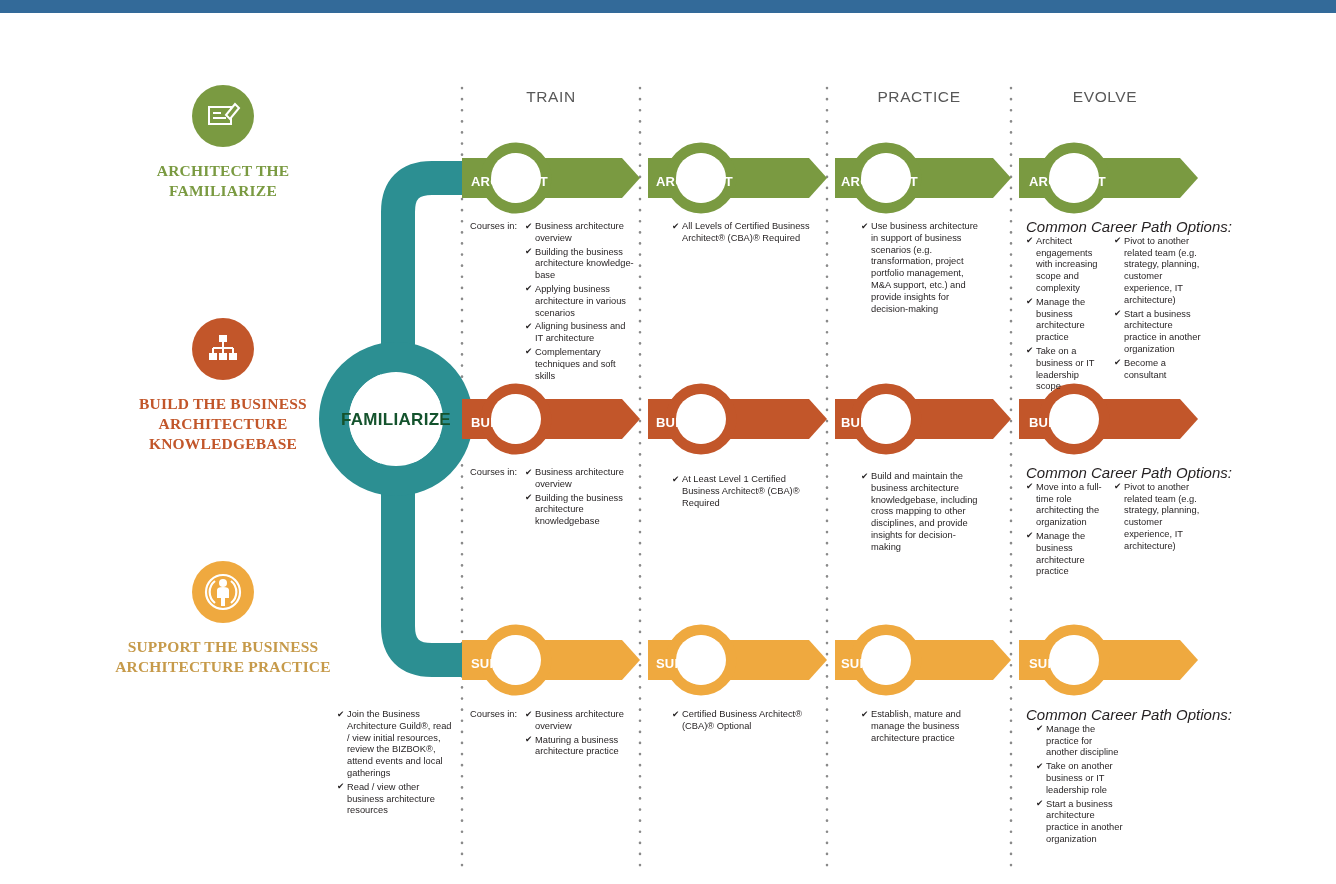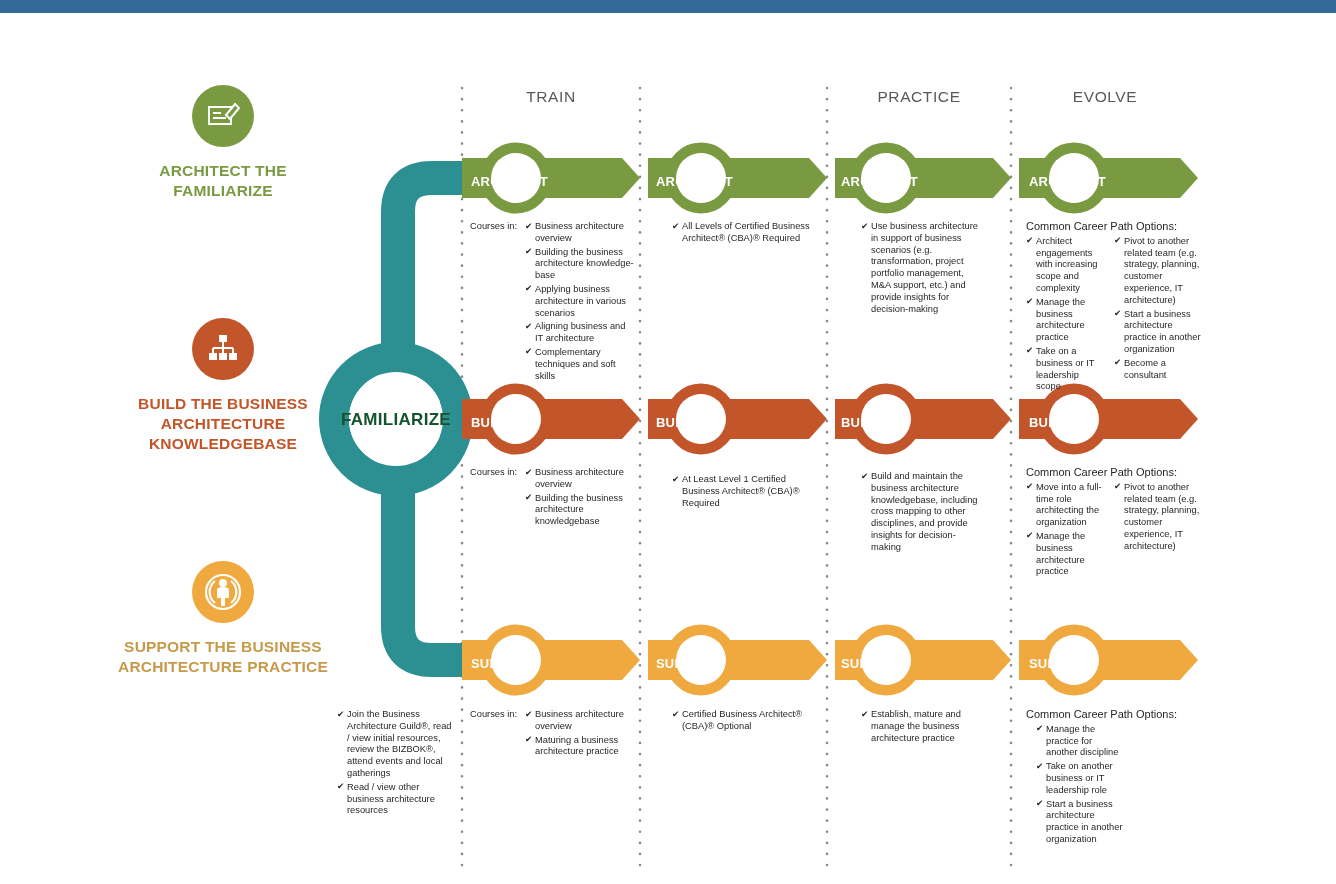--- a/index.html
+++ b/index.html
@@ -21,20 +21,21 @@
   
   .legend-block { position:absolute; width:300px; text-align:center; }
   .legend-icon {
     width:62px; height:62px; border-radius:50%;
     margin:0 auto 14px auto;
     display:flex; align-items:center; justify-content:center;
   }
   .legend-label {
     font-size:15.5px; font-weight:bold; line-height:20px;
     letter-spacing:.2px;
+    font-family:Liberation Serif, serif;
   }
 
   
   .col-head {
     position:absolute; font-size:15.5px; color:#585858;
     letter-spacing:.6px; text-align:center; width:160px;
   }
 
   
   .node-label {
@@ -44,21 +45,21 @@
   .familiarize-label {
     position:absolute; font-size:17px; font-weight:bold;
     color:#14532d; text-align:center; width:160px; letter-spacing:.3px;
   }
 
   
   .cell { position:absolute; font-size:9.3px; line-height:11.8px; color:#231f20; }
   .cell .prefix {
     position:absolute; left:0; top:0; font-size:9.3px; white-space:nowrap;
   }
-  .cell .heading { font-size:11px; margin-bottom:3px; white-space:nowrap; }
+  .cell .heading { font-size:15px; margin-bottom:3px; white-space:nowrap;font-style:italic; }
   ul.ticks { list-style:none; margin:0; padding:0; }
   ul.ticks li {
     position:relative; padding-left:10px; margin-bottom:2px;
   }
   ul.ticks li .tick {
     position:absolute; left:0; top:-0.5px; font-size:8.6px;
   }
   .twocol { display:flex; gap:8px; }
   .twocol > ul { flex:1; }
 </style>

